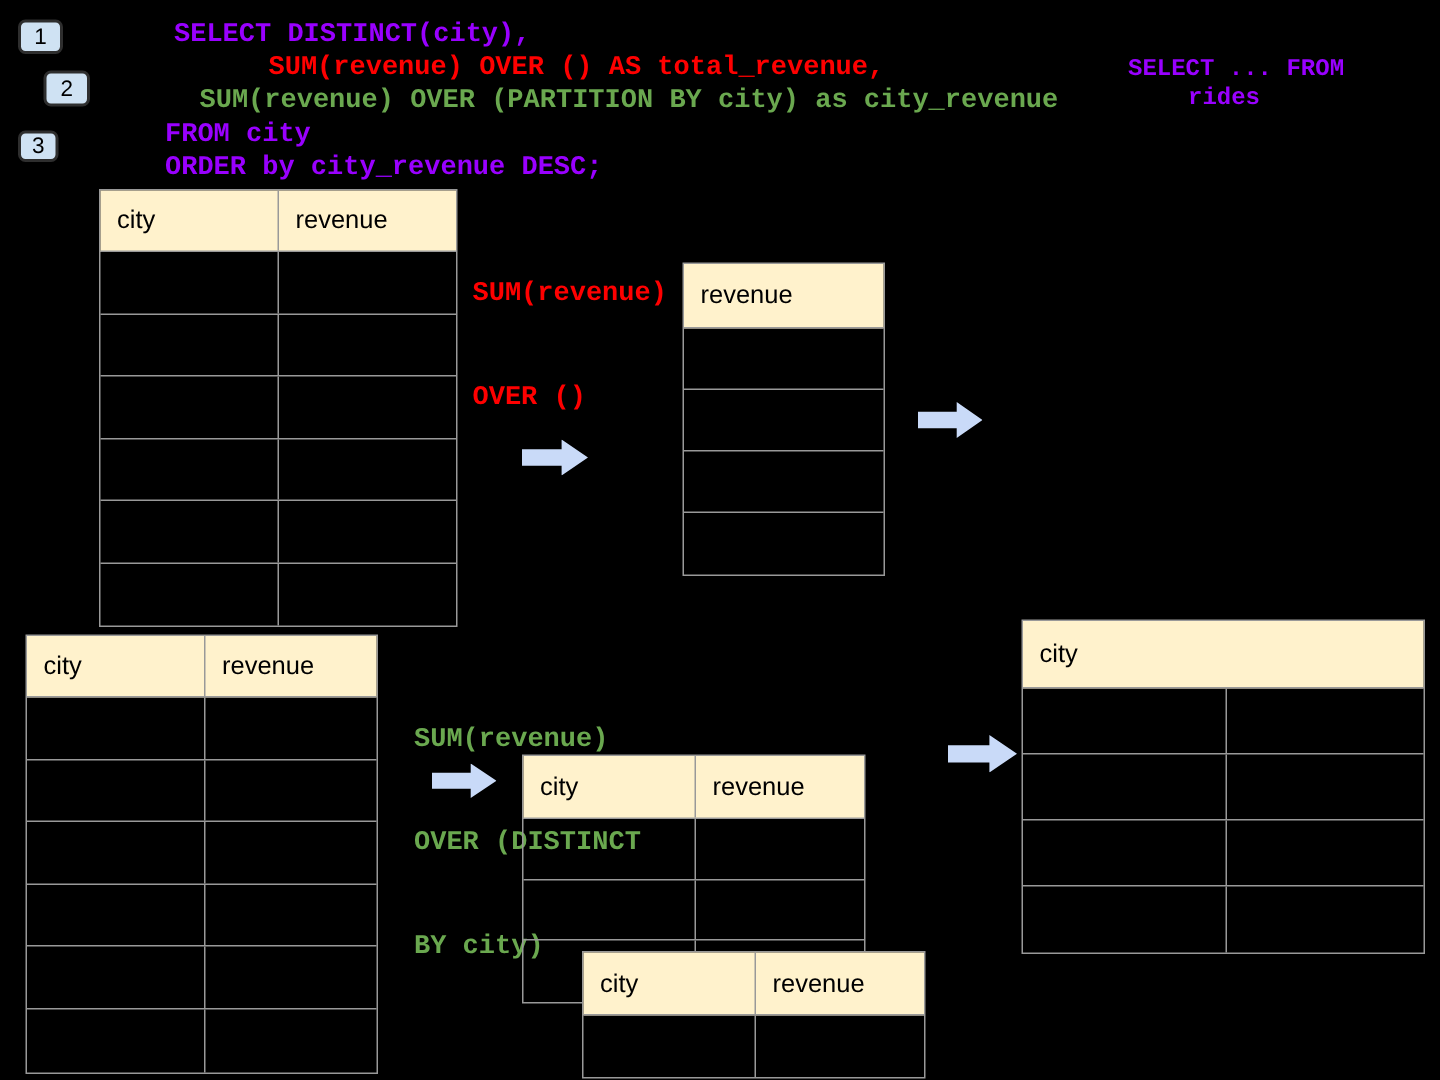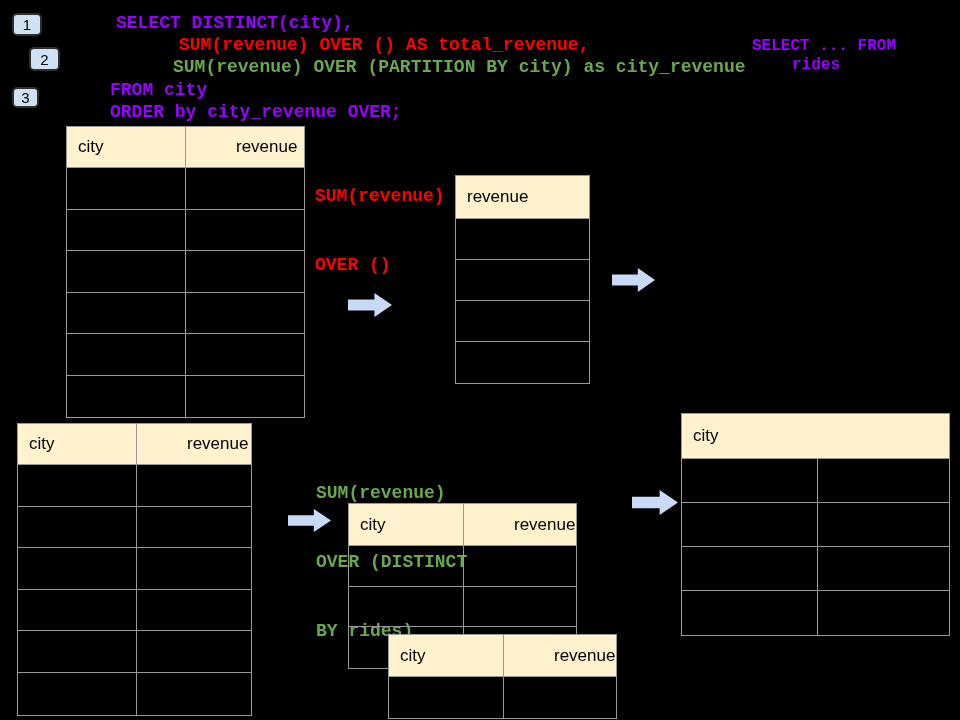--- a/index.html
+++ b/index.html
@@ -18,36 +18,35 @@
     overflow:hidden;font-family:"Liberation Sans",sans-serif;
   }
   
   .code{
     position:absolute;font-family:"Liberation Mono",monospace;
     font-weight:bold;white-space:pre;font-size:18px;line-height:22px;
   }
   .code.small{font-size:16px;line-height:20px;}
   .purple{color:var(--c-purple);}
   .red{color:var(--c-red);}
-  .green{color:var(--c-green);margin-left:40px;}
+  .green{color:var(--c-green);}
   
   .badge{
     position:absolute;display:flex;align-items:center;justify-content:center;
     background:var(--c-badge);border:2px solid #2e2e2e;border-radius:5px;
     color:#000;font-size:15px;box-sizing:border-box;
   }
   
   .dtable{
     position:absolute;border:1px solid var(--c-border);box-sizing:border-box;
   }
   .thead{
     display:grid;grid-template-columns:var(--cols);height:var(--hh);
     background:var(--c-header-bg);border-bottom:1px solid var(--c-border);
     box-sizing:border-box;
-    gap:39px;
   }
   .hcell{
     display:flex;align-items:center;padding-left:11px;
     font-size:17px;color:#000;border-right:1px solid var(--c-border);
     box-sizing:border-box;overflow:hidden;
   }
   .hcell:last-child{border-right:none;}
   .trow{
     display:grid;grid-template-columns:var(--cols);height:var(--rh);
     border-bottom:1px solid var(--c-border);box-sizing:border-box;
@@ -73,34 +72,34 @@
     <span>2</span>
   </div>
   <div class="badge" style="left:12px;top:87px;width:27px;height:21px;">
     <span>3</span>
   </div>
 
   <div class="code purple" style="left:80px;top:12px;margin-left:36px;">SELECT DISTINCT(city),</div>
   <div class="code red" style="left:133px;top:34px;margin-left:46px;">SUM(revenue) OVER () AS total_revenue,</div>
   <div class="code green" style="left:133px;top:56px;">SUM(revenue) OVER (PARTITION BY city) as city_revenue</div>
   <div class="code purple" style="left:110px;top:79px;">FROM city</div>
-  <div class="code purple" style="left:110px;top:101px;">ORDER by city_revenue OVER;</div>
+  <div class="code purple" style="left:110px;top:101px;">ORDER by city_revenue DESC;</div>
 
   <div class="code small purple" style="left:752px;top:36px;">SELECT ... FROM</div>
   <div class="code small purple" style="left:792px;top:55px;">rides</div>
 
   <div class="code red" style="left:315px;top:139px;line-height:23px;">
     <div>SUM(revenue)</div>
     <div>OVER ()</div>
   </div>
 
   <div class="code green" style="left:276px;top:436px;line-height:23px;">
     <div>SUM(revenue)</div>
     <div>OVER (DISTINCT</div>
-    <div>BY rides)</div>
+    <div>BY city)</div>
   </div>
 
   <div class="dtable" style="left:66px;top:126px;width:239px;--cols:119px 1fr;--hh:41px;--rh:41.5px;">
     <div class="thead">
       <div class="hcell">city</div>
       <div class="hcell">revenue</div>
     </div>
     <div class="tbody">
         <div class="trow">
           <div class="tcell"></div>

